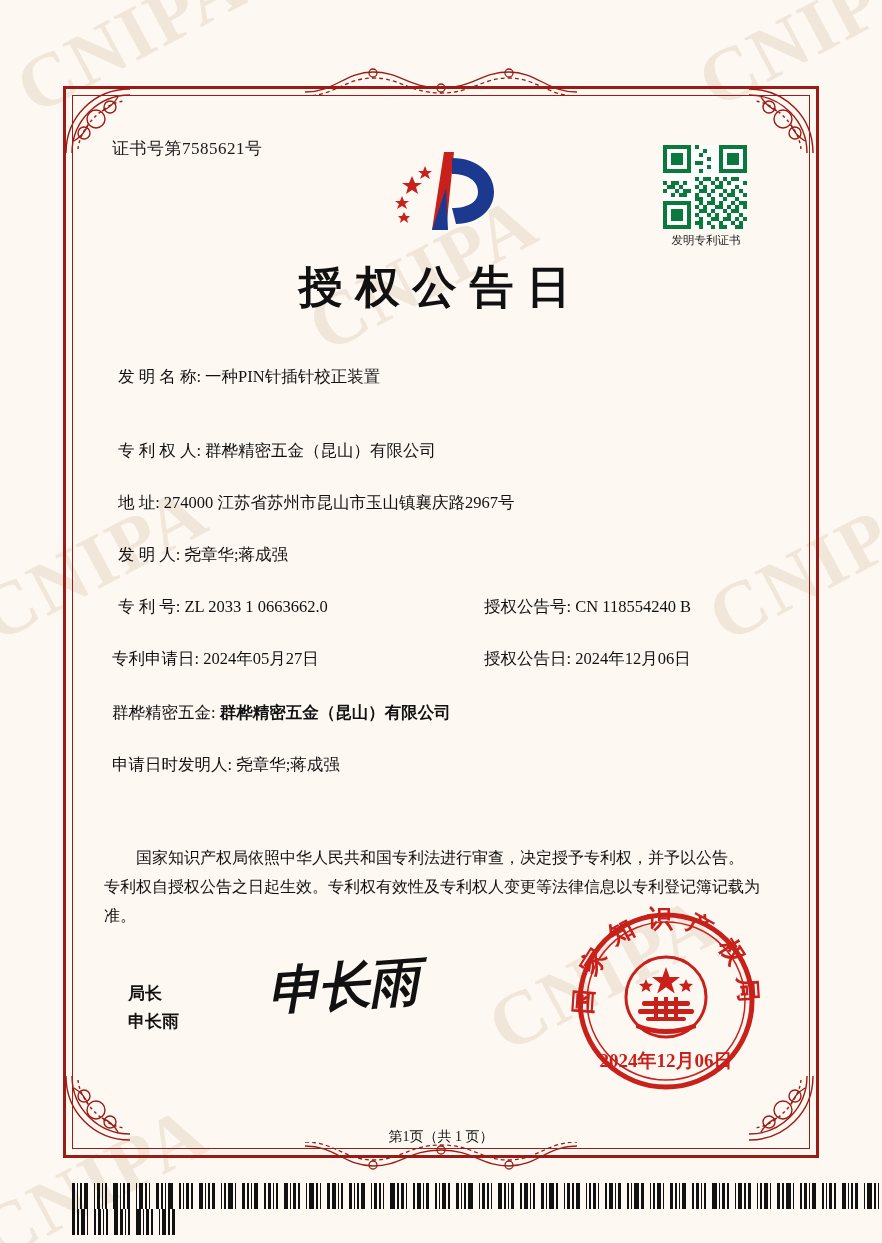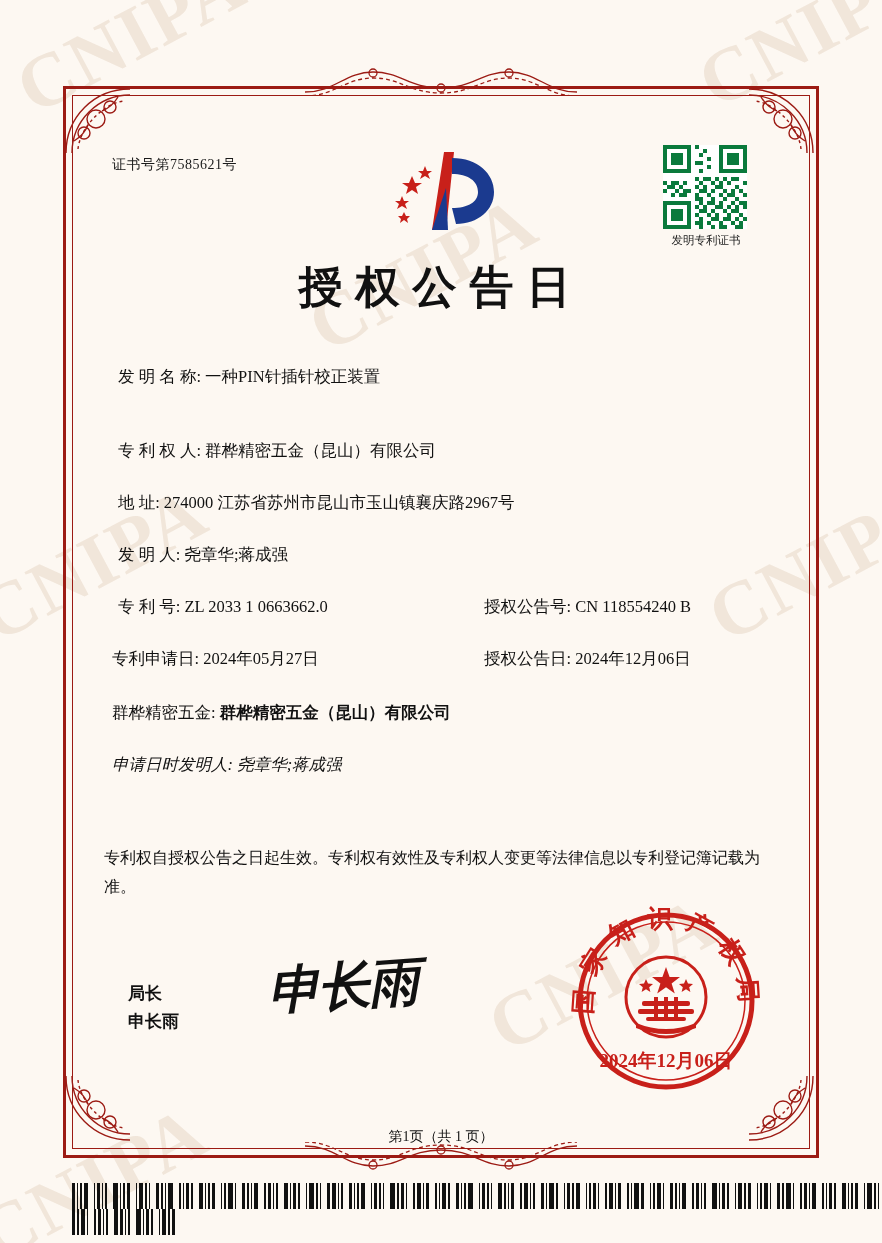--- a/index.html
+++ b/index.html
@@ -46,22 +46,22 @@
   .c-tr{left:745px;top:83px;transform:scaleX(-1);}
   .c-bl{left:60px;top:1072px;transform:scaleY(-1);}
   .c-br{left:745px;top:1072px;transform:scale(-1,-1);}
 
   
   .top-orn{position:absolute;left:305px;top:66px;width:272px;height:30px;}
   .bot-orn{position:absolute;left:305px;top:1142px;width:272px;height:30px;transform:scaleY(-1);}
 
   
   .cert-no{
-    position:absolute;left:112px;top:156px;
-    font-size:14px;color:#1a1a1a;letter-spacing:.5px;
+    position:absolute;left:112px;top:137px;
+    font-size:17px;color:#1a1a1a;letter-spacing:.5px;
   }
 
   .logo{
     position:absolute;left:382px;top:148px;width:130px;height:88px;
   }
 
   .qr-box{
     position:absolute;left:663px;top:145px;width:84px;height:84px;
     background:#fff;
   }
@@ -89,21 +89,21 @@
 
   .r1{left:118px;top:366px;}
   .r2{left:118px;top:440px;}
   .r3{left:118px;top:492px;}
   .r4{left:118px;top:544px;}
   .r5{left:118px;top:596px;}
   .r5b{left:484px;top:596px;}
   .r6{left:112px;top:648px;}
   .r6b{left:484px;top:648px;}
   .r7{left:112px;top:702px;}
-  .r8{left:112px;top:754px;font-style:italic;}
+  .r8{left:112px;top:754px;}
 
   .bold{font-weight:700;}
 
   
   .para{
     position:absolute;left:104px;top:843px;width:672px;
     font-size:16px;color:#111;line-height:29px;
   }
   .para .indent{text-indent:32px;display:block;}
 
@@ -393,20 +393,21 @@
   <span class="flabel">群桦精密五金:</span>
   <span class="fvalue bold">群桦精密五金（昆山）有限公司</span>
 </div>
 
 <div class="field r8">
   <span class="flabel">申请日时发明人:</span>
   <span class="fvalue">尧章华;蒋成强</span>
 </div>
 
 <div class="para">
+  <span class="indent">国家知识产权局依照中华人民共和国专利法进行审查，决定授予专利权，并予以公告。</span>
   <span>专利权自授权公告之日起生效。专利权有效性及专利权人变更等法律信息以专利登记簿记载为准。</span>
 </div>
 
 <div class="sig-label">
   <div>局长</div>
   <div>申长雨</div>
 </div>
 <div class="sig-script">申长雨</div>
 
 <div class="seal">

